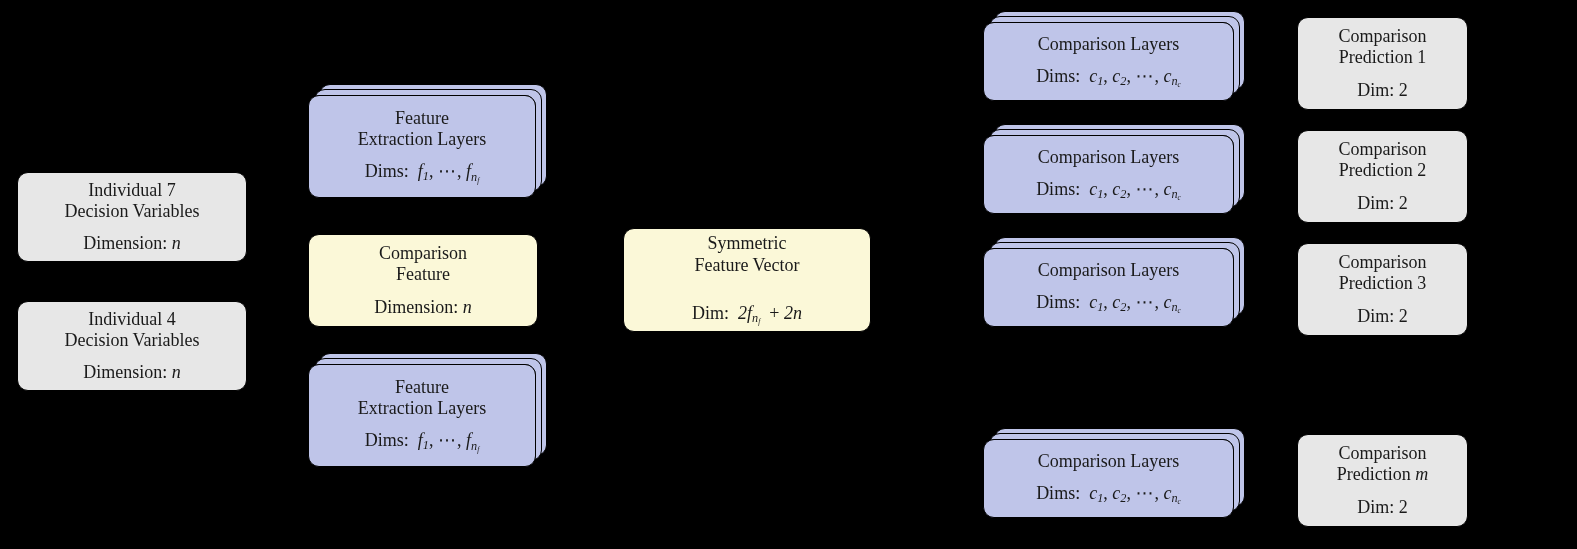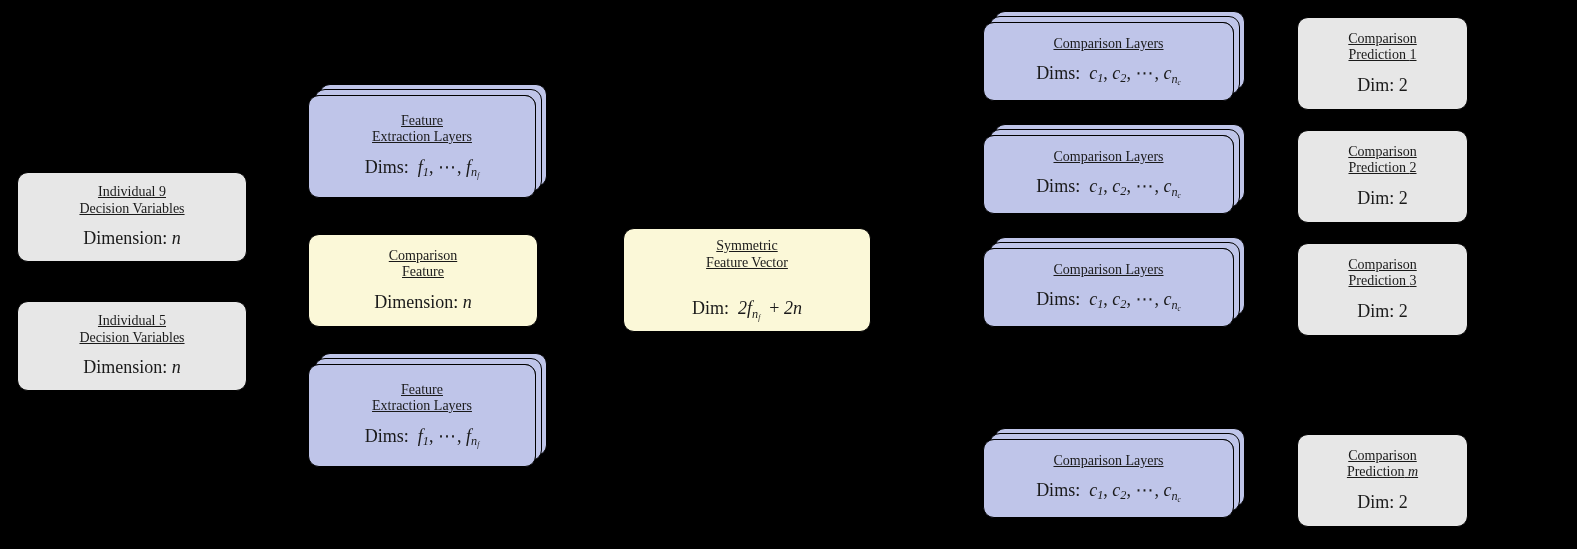--- a/index.html
+++ b/index.html
@@ -25,23 +25,22 @@
     display: flex;
     flex-direction: column;
     align-items: center;
     justify-content: center;
     text-align: center;
     color: #1a1a1a;
     line-height: 1.18;
     z-index: 5;
   }
   .node .title {
-    font-size: 14px;
+    font-size: 18px;
     white-space: nowrap;
-    text-decoration: underline;
   }
   .node .title .ln { display: block; }
   .node .sub {
     font-size: 18px;
     margin-top: 11px;
     white-space: nowrap;
   }
 
   
   .fill-gray  { background: #e7e7e7; }
@@ -79,32 +78,32 @@
   }
   .dots { letter-spacing: 0.06em; }
 </style>
 </head>
 <body>
 
 <div id="canvas">
 
   <div class="node fill-gray" style="left:17px; top:172px; width:230px; height:90px;">
     <div class="title">
-      <span class="ln">Individual 9</span>
+      <span class="ln">Individual 7</span>
       <span class="ln">Decision Variables</span>
     </div>
     <div class="sub">
       <span>Dimension:</span>
       <span class="mi">n</span>
     </div>
   </div>
 
   <div class="node fill-gray" style="left:17px; top:301px; width:230px; height:90px;">
     <div class="title">
-      <span class="ln">Individual 5</span>
+      <span class="ln">Individual 4</span>
       <span class="ln">Decision Variables</span>
     </div>
     <div class="sub">
       <span>Dimension:</span>
       <span class="mi">n</span>
     </div>
   </div>
 
   <div class="stack" style="left:308px; top:95px; width:228px; height:103px;">
     <div class="plate p1"></div>

